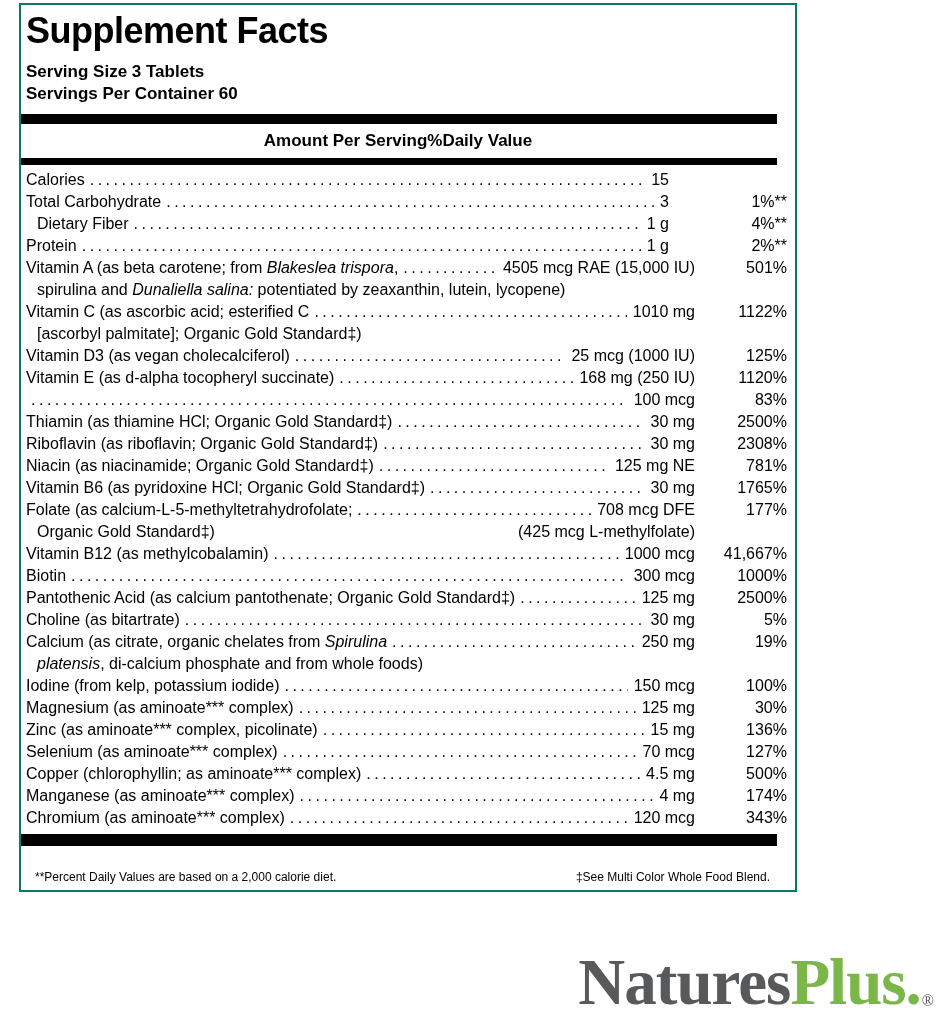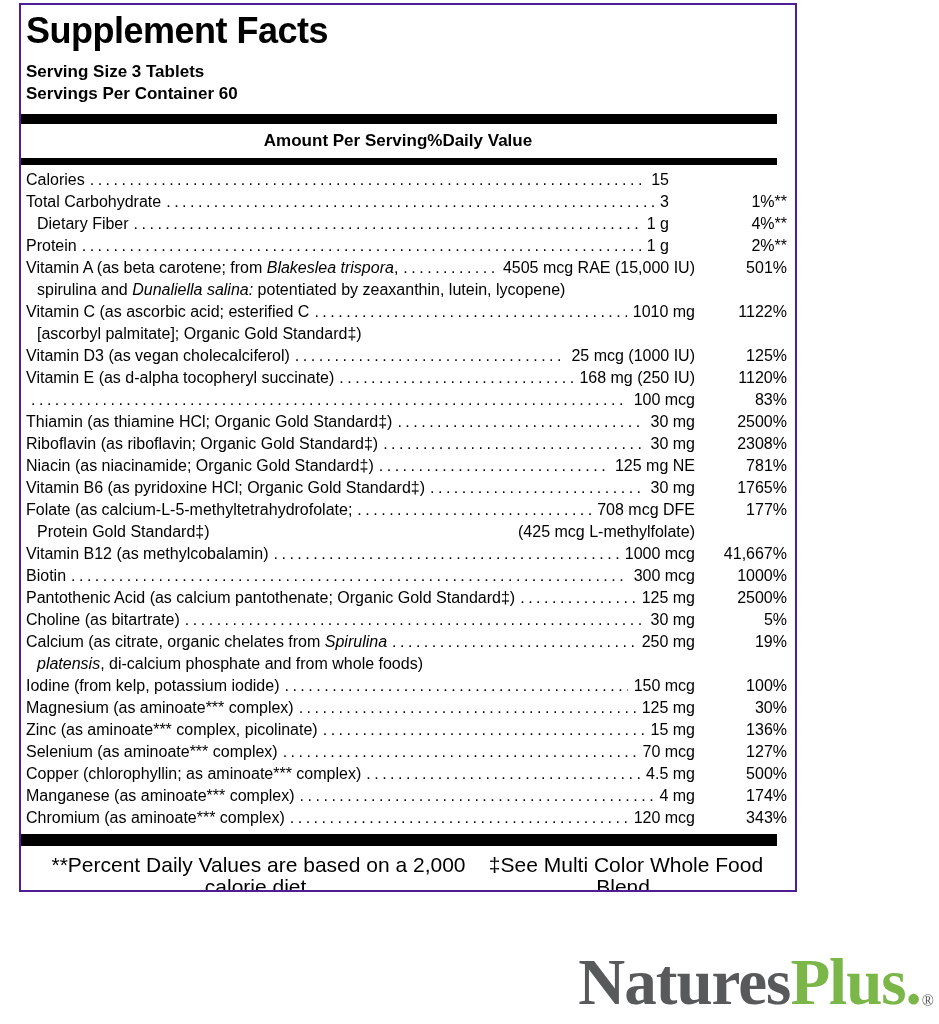--- a/index.html
+++ b/index.html
@@ -3,21 +3,21 @@
 <meta charset="utf-8">
 <style>
   html,body{margin:0;padding:0;background:#fff;}
   body{
     width:939px;height:1024px;position:relative;
     font-family:"Liberation Sans", sans-serif;color:#000;
     -webkit-font-smoothing:antialiased;
   }
   .panel{
     position:absolute;left:19px;top:3px;width:778px;height:889px;
-    border:2px solid #4c1d95;background:#fff;box-sizing:border-box;overflow:hidden;
+    border:2px solid #0f766e;background:#fff;box-sizing:border-box;overflow:hidden;
   }
   .title{
     font-size:36px;font-weight:900;letter-spacing:-0.5px;
     margin:6px 0 10px 0;padding-left:5px;line-height:40px;
   }
   .serving-line{
     font-size:17px;font-weight:bold;line-height:21.5px;padding-left:5px;
   }
   .bar{background:#000;margin-right:18px;}
   .bar-1{height:10px;margin-top:10px;}
@@ -36,21 +36,21 @@
     margin:0 6px 0 5px;
   }
   .leader::after{
     content:"........................................................................................................................";
     letter-spacing:3.5px;font-size:16px;
   }
   .leader.none::after{content:"";}
   .amount{flex:0 0 auto;white-space:nowrap;text-align:left;}
   .amount.short{margin-right:26px;}
   .dv{flex:0 0 auto;width:92px;text-align:right;white-space:nowrap;}
-  .footnotes{padding:8px 25px 0 5px;font-size:21px;line-height:22px;text-align:center;}
+  .footnotes{padding:20px 25px 0 5px;font-size:12px;line-height:22px;text-align:center;}
   .fn-line-1{display:flex;justify-content:space-between;padding-left:9px;}
   .logo{
     position:absolute;right:5px;top:950px;
     font-family:"Liberation Serif", serif;font-size:65px;font-weight:600;
     letter-spacing:-1px;line-height:1;white-space:nowrap;
   }
   .logo .reg{font-size:16px;letter-spacing:0;position:relative;top:2px;margin-left:1px;font-weight:400;}
   i{font-style:italic;}
 </style>
 </head>
@@ -156,21 +156,21 @@
         <span class="amount">30 mg</span>
         <span class="dv">1765%</span>
       </div>
       <div class="row">
         <span class="name"><span>Folate (as calcium-L-5-methyltetrahydrofolate;</span></span>
         <span class="leader"></span>
         <span class="amount">708 mcg DFE</span>
         <span class="dv">177%</span>
       </div>
       <div class="row indent">
-        <span class="name"><span>Protein Gold Standard‡)</span></span>
+        <span class="name"><span>Organic Gold Standard‡)</span></span>
         <span class="leader none"></span>
         <span class="amount">(425 mcg L-methylfolate)</span>
         <span class="dv"></span>
       </div>
       <div class="row">
         <span class="name"><span>Vitamin B12 (as methylcobalamin)</span></span>
         <span class="leader"></span>
         <span class="amount">1000 mcg</span>
         <span class="dv">41,667%</span>
       </div>

